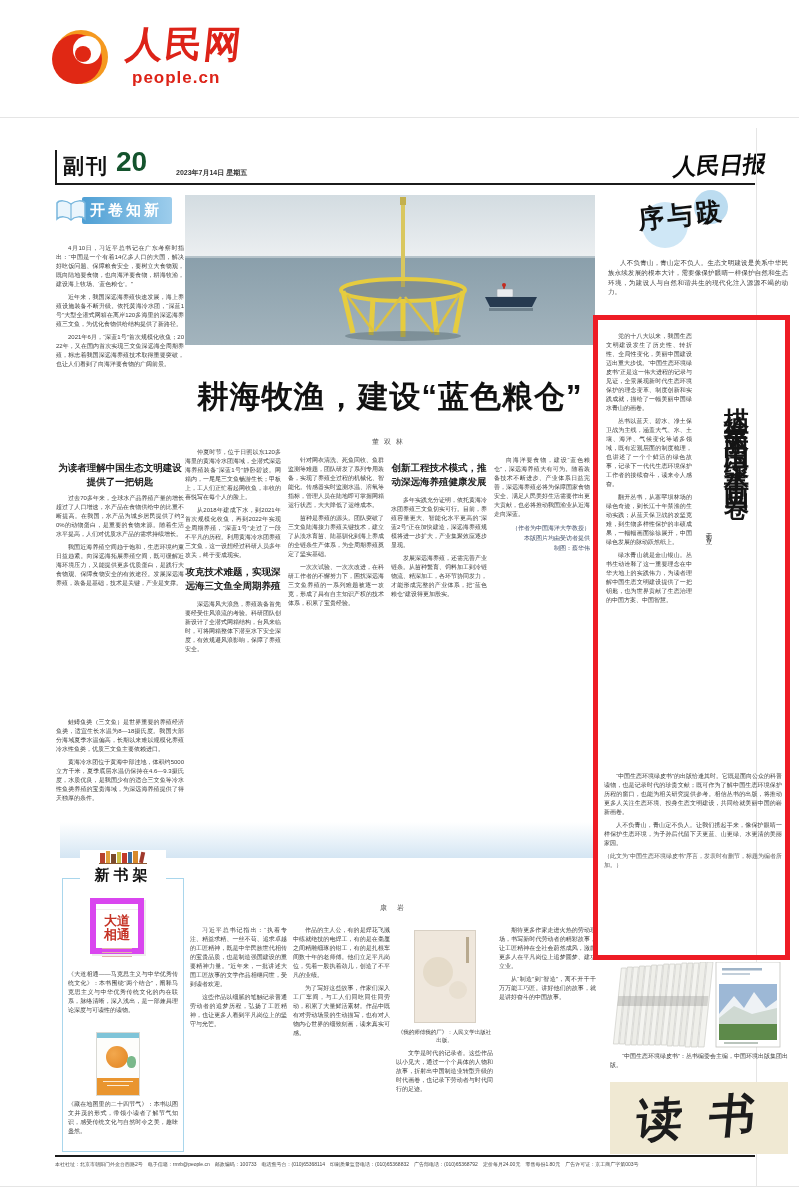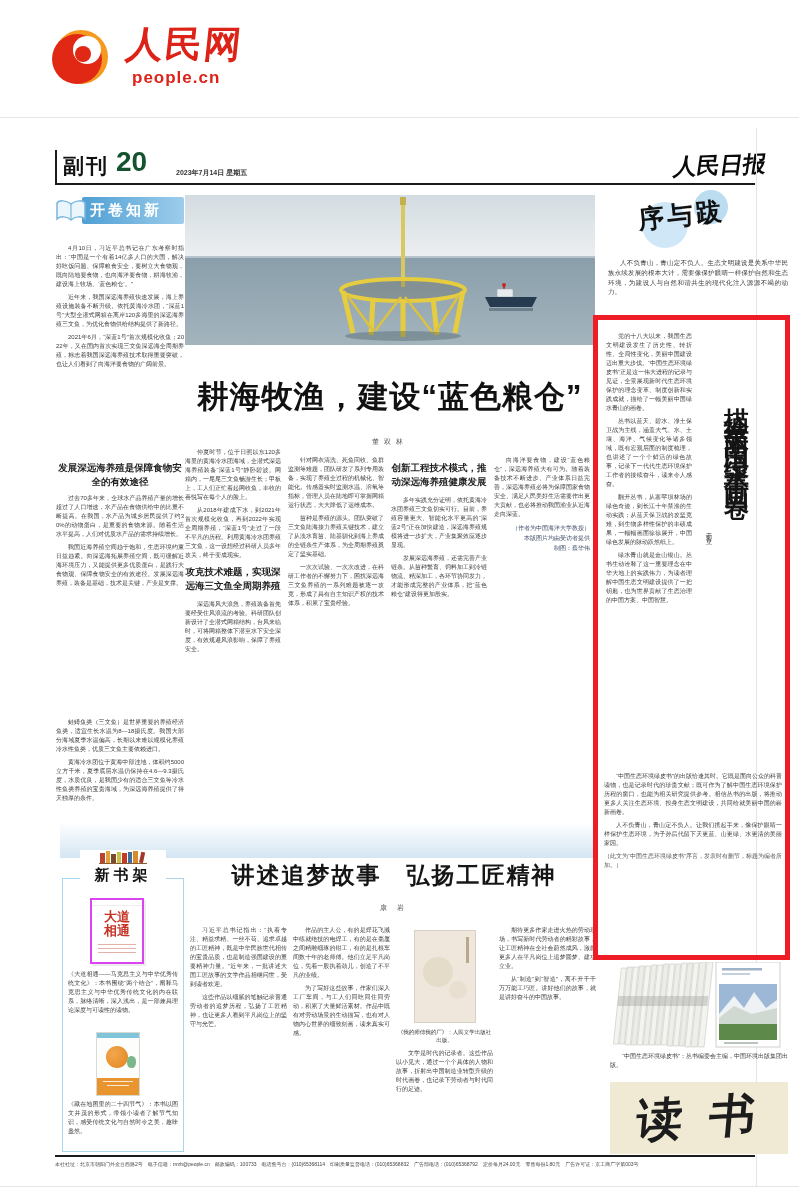--- a/index.html
+++ b/index.html
@@ -7,21 +7,21 @@
   body{font-family:"Liberation Sans",sans-serif;width:799px}
   .screen{position:relative;width:799px;height:1202px;background:#fff;overflow:hidden}
   .abs{position:absolute}
   .clip{overflow:hidden}
   .para{font-size:6px;line-height:1.5;text-align:justify;color:#3c3c3c;margin-bottom:4px;text-indent:12px;word-break:break-all}
   .sub{font-size:9.5px;font-weight:700;color:#1e1e1e;text-align:center;line-height:1.5;margin:5px 0 6px}
   .serif{font-family:"Liberation Serif",serif}
   .vtitle{writing-mode:vertical-rl;font-family:"Liberation Serif",serif;font-weight:700;font-size:25px;letter-spacing:8px;color:#141414;line-height:1}
   .vby{writing-mode:vertical-rl;font-size:6.5px;color:#333;letter-spacing:2px}
   .credit{font-size:6px;color:#3f4c66;text-align:right;line-height:1.7}
-  .ribbon{display:inline-block;background:linear-gradient(90deg,#4e9fd4,#9dcdec);color:#fff;font-weight:700;font-size:15px;letter-spacing:3px;padding:4px 22px 4px 8px;border-radius:2px}
+  .ribbon{display:inline-block;background:linear-gradient(90deg,#4e9fd4,#9dcdec);color:#fff;font-weight:700;font-size:15px;letter-spacing:3px;padding:4px 10px 4px 8px;border-radius:2px}
   .cap{font-size:6px;line-height:1.5;text-align:justify;color:#3c3c3c;word-break:break-all}
   .boxblue{border:1px solid #a9d6ec}
   .hline{background:#1b1b1b}
   .grayline{background:#e5e5e5}
 </style>
 </head>
 <body>
 
 <div class="screen">
 
@@ -53,21 +53,21 @@
       <line x1="16" y1="5" x2="16" y2="21" stroke="#79b7dd" stroke-width="1.2"></line>
     </svg>
     <span class="ribbon">开卷知新</span>
   </div>
   <div class="abs clip" style="left:56px;top:244px;width:128px;height:208px">
     <p class="para">4月10日，习近平总书记在广东考察时指出：“中国是一个有着14亿多人口的大国，解决好吃饭问题、保障粮食安全，要树立大食物观，既向陆地要食物，也向海洋要食物，耕海牧渔，建设海上牧场、‘蓝色粮仓’。”</p>
     <p class="para">近年来，我国深远海养殖快速发展，海上养殖设施装备不断升级。依托黄海冷水团，“深蓝1号”大型全潜式网箱在离岸120多海里的深远海养殖三文鱼，为优化食物供给结构提供了新路径。</p>
     <p class="para">2021年6月，“深蓝1号”首次规模化收鱼；2022年，又在国内首次实现三文鱼深远海全周期养殖，标志着我国深远海养殖技术取得重要突破，也让人们看到了向海洋要食物的广阔前景。</p>
   </div>
   <div class="abs" style="left:56px;top:456px;width:128px">
-    <div class="sub">发展深远海养殖是保障食物安全的有效途径</div>
+    <div class="sub">为读者理解中国生态文明建设提供了一把钥匙</div>
   </div>
   <div class="abs clip" style="left:56px;top:494px;width:128px;height:182px">
     <p class="para">过去70多年来，全球水产品养殖产量的增长超过了人口增速，水产品在食物供给中的比重不断提高。在我国，水产品为城乡居民提供了约30%的动物蛋白，是重要的食物来源。随着生活水平提高，人们对优质水产品的需求持续增长。</p>
     <p class="para">我国近海养殖空间趋于饱和，生态环境约束日益趋紧。向深远海拓展养殖空间，既可缓解近海环境压力，又能提供更多优质蛋白，是践行大食物观、保障食物安全的有效途径。发展深远海养殖，装备是基础，技术是关键，产业是支撑。</p>
   </div>
   <div class="abs clip" style="left:56px;top:718px;width:128px;height:130px">
     <p class="para">鲑鳟鱼类（三文鱼）是世界重要的养殖经济鱼类，适宜生长水温为8—18摄氏度。我国大部分海域夏季水温偏高，长期以来难以规模化养殖冷水性鱼类，优质三文鱼主要依赖进口。</p>
     <p class="para">黄海冷水团位于黄海中部洼地，体积约5000立方千米，夏季底层水温仍保持在4.6—9.3摄氏度，水质优良，是我国少有的适合三文鱼等冷水性鱼类养殖的宝贵海域，为深远海养殖提供了得天独厚的条件。</p>
   </div>
 
@@ -171,21 +171,21 @@
       <rect x="13" y="4" width="5" height="9" fill="#7c4a2d"></rect>
       <rect x="19" y="2" width="4" height="11" fill="#ccbf45"></rect>
       <rect x="24" y="3" width="5" height="10" fill="#c23a2a"></rect>
       <rect x="30" y="2" width="4" height="11" fill="#3f6f9e"></rect>
       <rect x="35" y="1" width="5" height="12" fill="#d98a2b"></rect>
       <rect x="42" y="2" width="4" height="11" fill="#a0392c" transform="rotate(12 44 8)"></rect>
       <rect x="1" y="13" width="48" height="1" fill="#8a5a33"></rect>
     </svg>
     <div class="serif" style="font-size:15px;font-weight:700;color:#111;letter-spacing:4px;margin-top:-2px">新书架</div>
   </div>
-  <div class="abs" style="left:90px;top:898px;width:54px;height:66px;background:#fff;border:2px solid #d946ef;box-shadow:2px 2px 0 #eee">
+  <div class="abs" style="left:90px;top:898px;width:54px;height:56px;background:#fff;border:6px solid #d946ef;box-shadow:2px 2px 0 #eee">
     <div style="height:6px;border-bottom:1px solid #eee"></div>
     <div style="text-align:center;color:#c53326;font-weight:700;font-size:13px;line-height:1.1;margin-top:4px" class="serif">
       <div>大道</div>
       <div>相通</div>
     </div>
     <div style="margin:5px 6px 0;border-top:1px solid #e3b1a8"></div>
     <div style="margin:3px 6px 0;border-top:1px solid #e3b1a8"></div>
     <div style="margin:3px 6px 0;border-top:1px solid #e3b1a8"></div>
   </div>
   <div class="abs clip" style="left:68px;top:970px;width:110px;height:58px">
@@ -199,21 +199,20 @@
     </div>
     <div style="height:17px;background:#e9952f;padding-top:3px">
       <div style="margin:0 6px;border-top:1px solid rgba(255,255,255,.8)"></div>
       <div style="margin:3px 10px 0;border-top:1px solid rgba(255,255,255,.8)"></div>
     </div>
   </div>
   <div class="abs clip" style="left:68px;top:1100px;width:110px;height:46px">
     <p class="cap">《藏在地图里的二十四节气》：本书以图文并茂的形式，带领小读者了解节气知识，感受传统文化与自然时令之美，趣味盎然。</p>
   </div>
 
-  <div class="abs" style="left:190px;top:860px;width:408px;text-align:center;font-size:23px;font-weight:900;color:#151515;letter-spacing:2px">讲述追梦故事　弘扬工匠精神</div>
   <div class="abs" style="left:190px;top:903px;width:408px;text-align:center;font-size:7px;color:#555;letter-spacing:4px">康 岩</div>
   <div class="abs clip" style="left:190px;top:926px;width:97px;height:228px">
     <p class="para">习近平总书记指出：“执着专注、精益求精、一丝不苟、追求卓越的工匠精神，既是中华民族世代相传的宝贵品质，也是制造强国建设的重要精神力量。”近年来，一批讲述大国工匠故事的文学作品相继问世，受到读者欢迎。</p>
     <p class="para">这些作品以细腻的笔触记录普通劳动者的追梦历程，弘扬了工匠精神，也让更多人看到平凡岗位上的坚守与光芒。</p>
   </div>
   <div class="abs clip" style="left:293px;top:926px;width:97px;height:228px">
     <p class="para">作品的主人公，有的是焊花飞溅中练就绝技的电焊工，有的是在毫厘之间精雕细琢的钳工，有的是扎根车间数十年的老师傅。他们立足平凡岗位，凭着一股执着劲儿，创造了不平凡的业绩。</p>
     <p class="para">为了写好这些故事，作家们深入工厂车间，与工人们同吃同住同劳动，积累了大量鲜活素材。作品中既有对劳动场景的生动描写，也有对人物内心世界的细致刻画，读来真实可感。</p>
   </div>
   <div class="abs clip" style="left:396px;top:926px;width:97px;height:228px">

